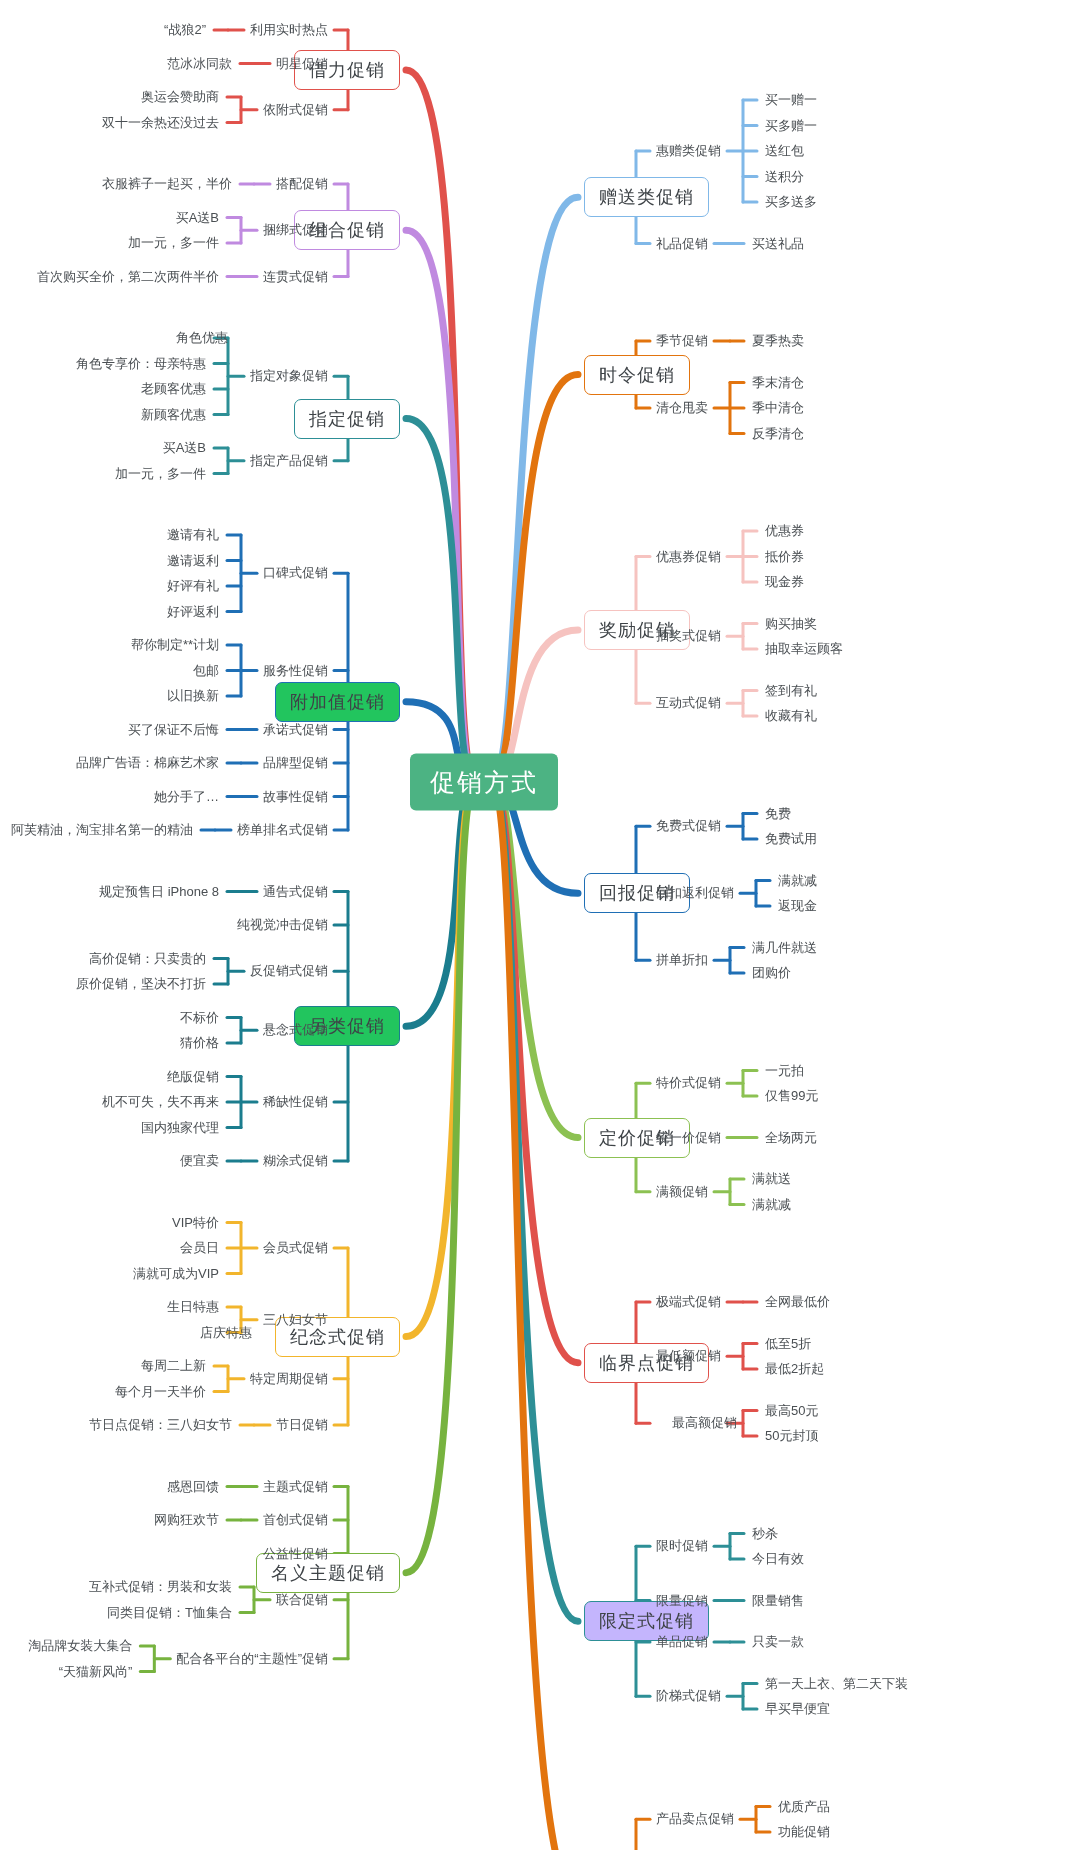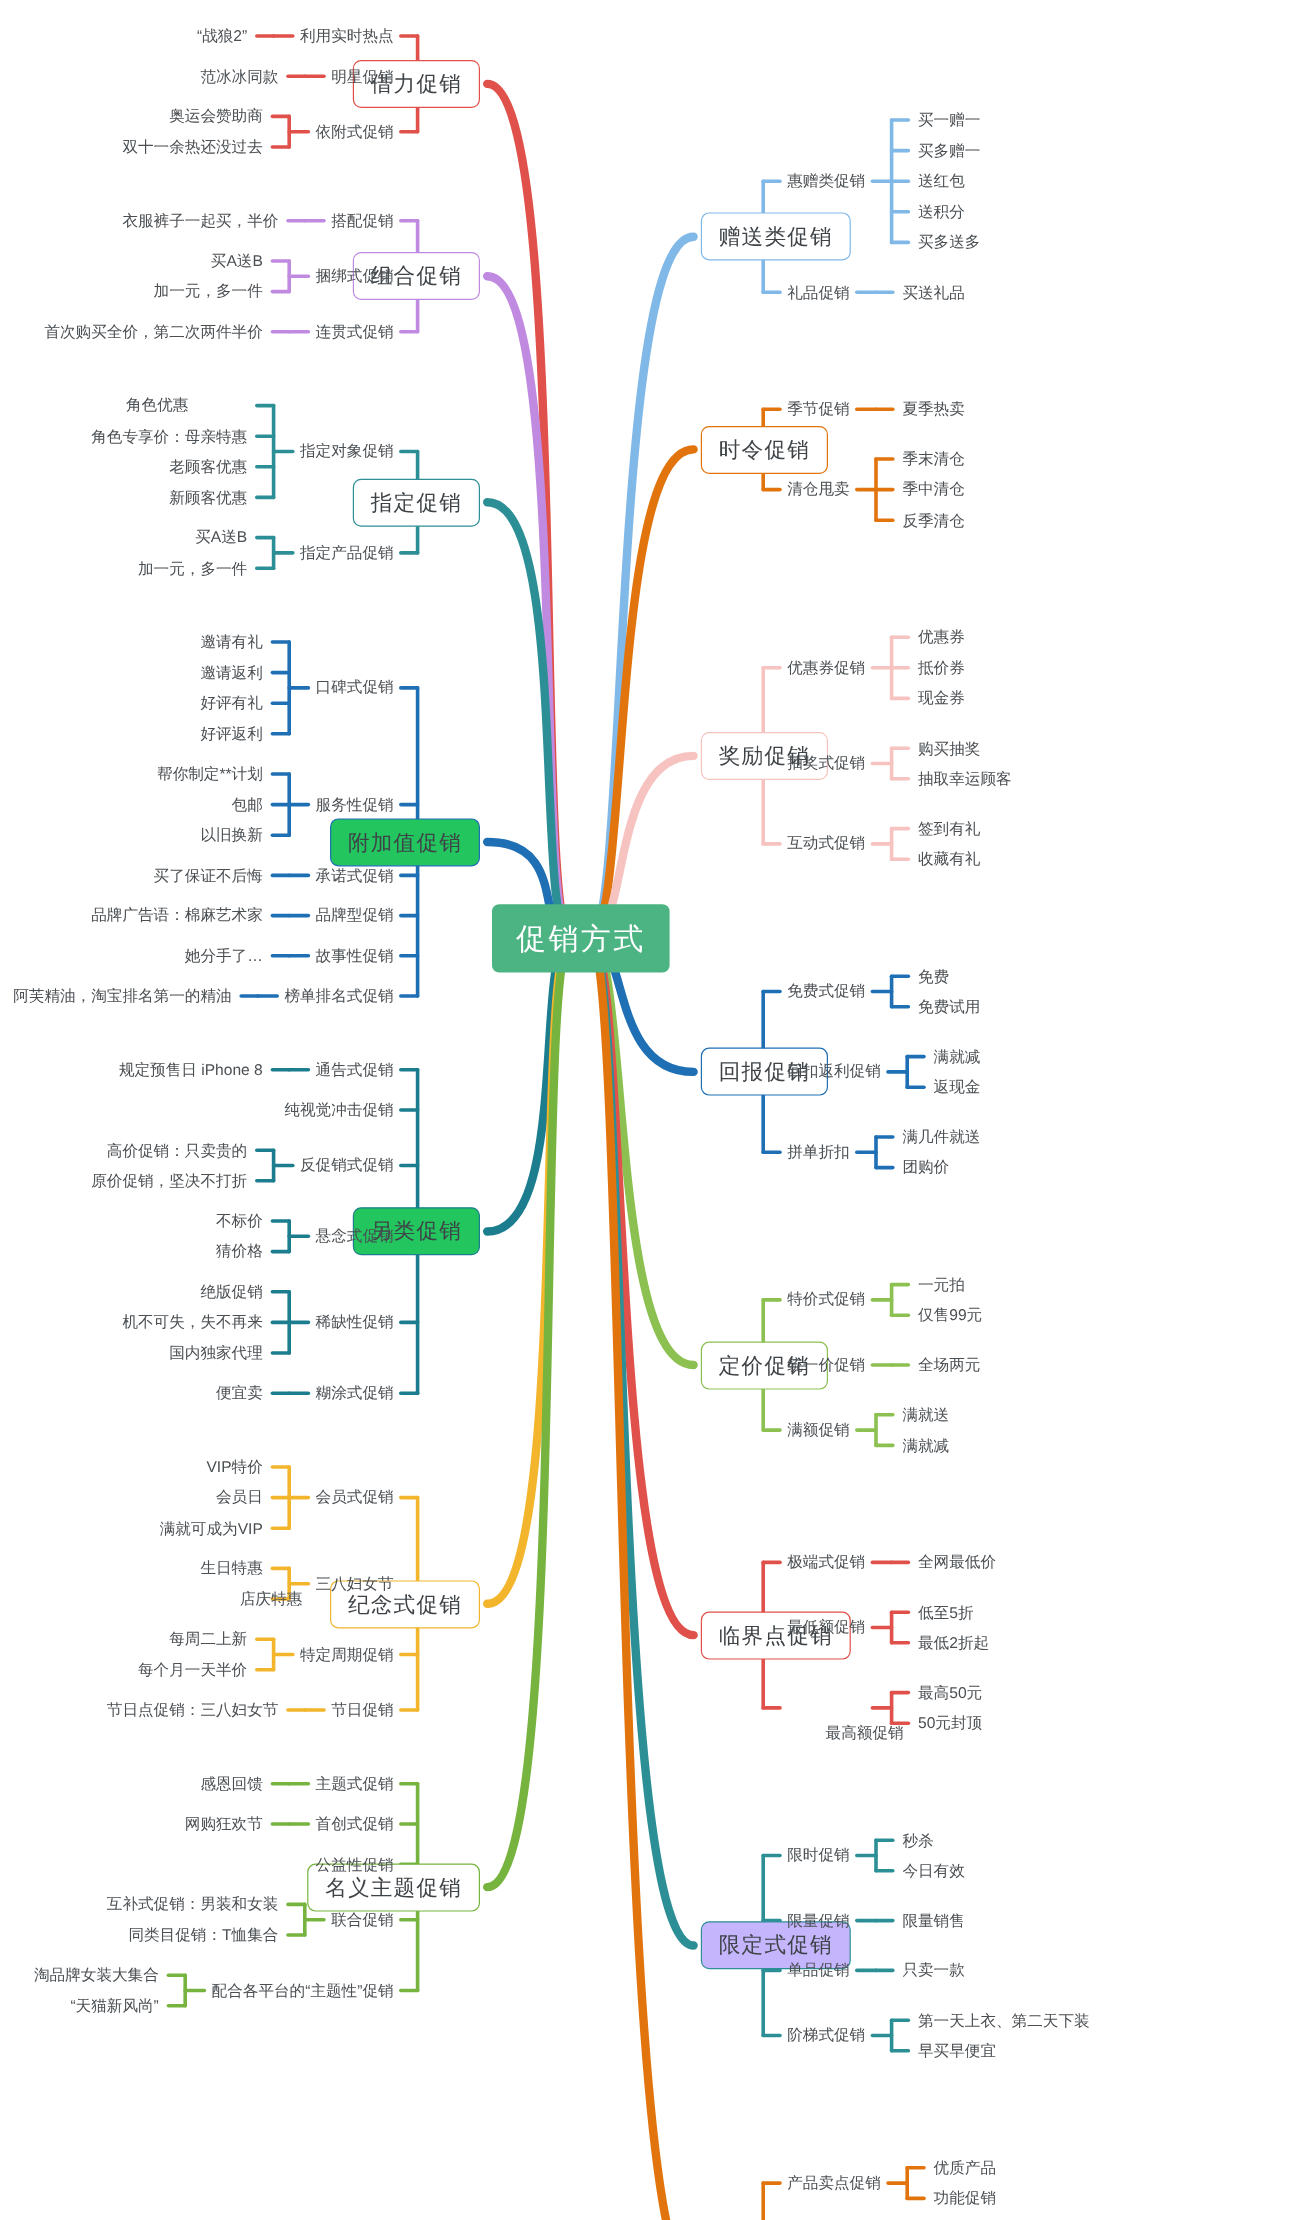--- a/index.html
+++ b/index.html
@@ -335,21 +335,21 @@
       <div class="box" style="top: 230.25px; border-color: rgb(192, 138, 224); background: rgb(255, 255, 255); right: 680px;">组合促销</div>
       <div class="lbl r" style="top: 184px; right: 752px;">搭配促销</div>
       <div class="lbl r" style="top: 184px; right: 848px;">衣服裤子一起买，半价</div>
       <div class="lbl r" style="top: 230.25px; right: 752px;">捆绑式促销</div>
       <div class="lbl r" style="top: 217.5px; right: 861px;">买A送B</div>
       <div class="lbl r" style="top: 243px; right: 861px;">加一元，多一件</div>
       <div class="lbl r" style="top: 276.5px; right: 752px;">连贯式促销</div>
       <div class="lbl r" style="top: 276.5px; right: 861px;">首次购买全价，第二次两件半价</div>
       <div class="box" style="top: 418.5px; border-color: rgb(45, 143, 150); background: rgb(255, 255, 255); right: 680px;">指定促销</div>
       <div class="lbl r" style="top: 376.25px; right: 752px;">指定对象促销</div>
-      <div class="lbl r" style="top: 338px; right: 923px;">角色优惠</div>
+      <div class="lbl r" style="top: 338px; right: 852px;">角色优惠</div>
       <div class="lbl r" style="top: 364px; right: 874px; font-family: Liberation Mono, monospace;">角色专享价：母亲特惠</div>
       <div class="lbl r" style="top: 389px; right: 874px;">老顾客优惠</div>
       <div class="lbl r" style="top: 414.5px; right: 874px;">新顾客优惠</div>
       <div class="lbl r" style="top: 460.75px; right: 752px; margin-left: 23px;">指定产品促销</div>
       <div class="lbl r" style="top: 448px; right: 874px;">买A送B</div>
       <div class="lbl r" style="top: 473.5px; right: 874px;">加一元，多一件</div>
       <div class="box" style="top: 701.625px; border-color: rgb(31, 111, 181); background: #22c55e; right: 680px;">附加值促销</div>
       <div class="lbl r" style="top: 573.25px; right: 752px;">口碑式促销</div>
       <div class="lbl r" style="top: 535px; right: 861px;">邀请有礼</div>
       <div class="lbl r" style="top: 560.5px; right: 861px;">邀请返利</div>
@@ -453,21 +453,21 @@
       <div class="lbl" style="top: 1137.5px; left: 765px;">全场两元</div>
       <div class="lbl" style="top: 1191.75px; left: 656px;">满额促销</div>
       <div class="lbl" style="top: 1179px; left: 752px;">满就送</div>
       <div class="lbl" style="top: 1204.5px; left: 752px;">满就减</div>
       <div class="box" style="top: 1362.62px; border-color: rgb(224, 81, 75); background: rgb(255, 255, 255); left: 584px;">临界点促销</div>
       <div class="lbl" style="top: 1302px; left: 656px;">极端式促销</div>
       <div class="lbl" style="top: 1302px; left: 765px;">全网最低价</div>
       <div class="lbl" style="top: 1356.25px; left: 656px;">最低额促销</div>
       <div class="lbl" style="top: 1343.5px; left: 765px;">低至5折</div>
       <div class="lbl" style="top: 1369px; left: 765px;">最低2折起</div>
-      <div class="lbl" style="top: 1423.25px; left: 688px; margin-top: 21px;">最高额促销</div>
+      <div class="lbl" style="top: 1423.25px; left: 672px;">最高额促销</div>
       <div class="lbl" style="top: 1410.5px; left: 765px;">最高50元</div>
       <div class="lbl" style="top: 1436px; left: 765px;">50元封顶</div>
       <div class="box" style="top: 1621.25px; border-color: rgb(45, 143, 150); background: #c4b5fd; left: 584px;">限定式促销</div>
       <div class="lbl" style="top: 1546.25px; left: 656px;">限时促销</div>
       <div class="lbl" style="top: 1533.5px; left: 752px;">秒杀</div>
       <div class="lbl" style="top: 1559px; left: 752px;">今日有效</div>
       <div class="lbl" style="top: 1600.5px; left: 656px;">限量促销</div>
       <div class="lbl" style="top: 1600.5px; left: 752px;">限量销售</div>
       <div class="lbl" style="top: 1642px; left: 656px;">单品促销</div>
       <div class="lbl" style="top: 1642px; left: 752px;">只卖一款</div>

